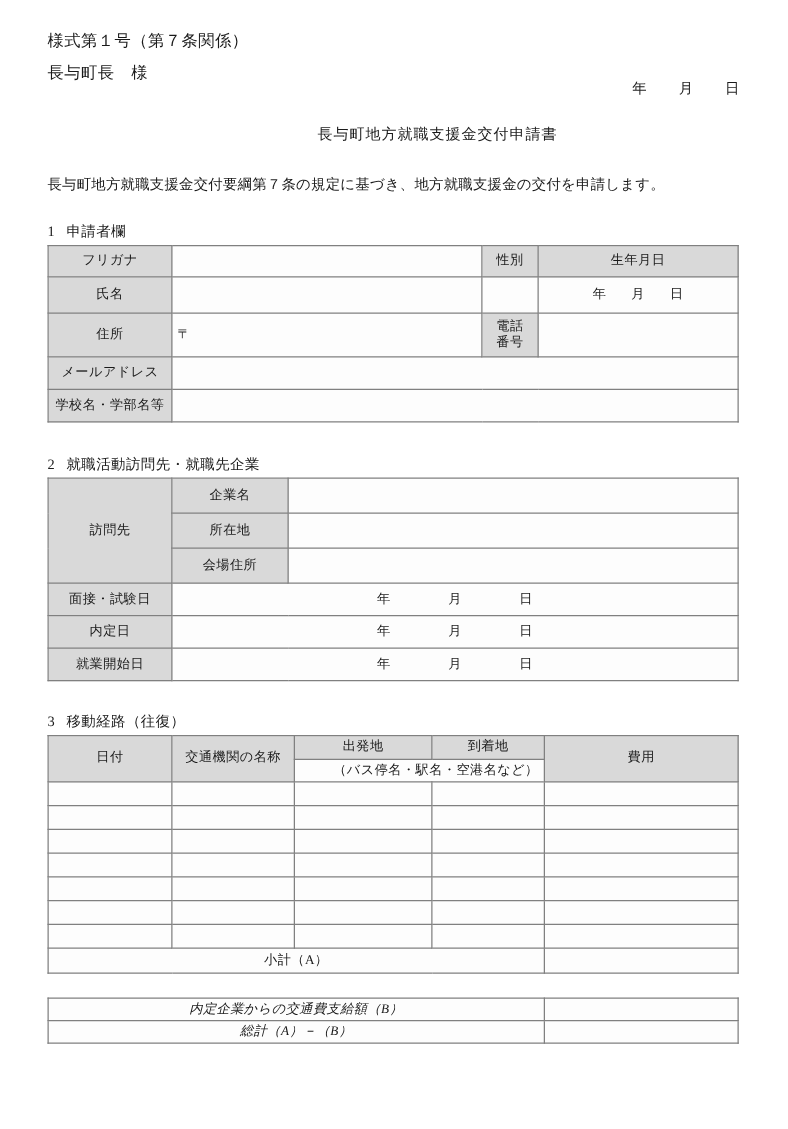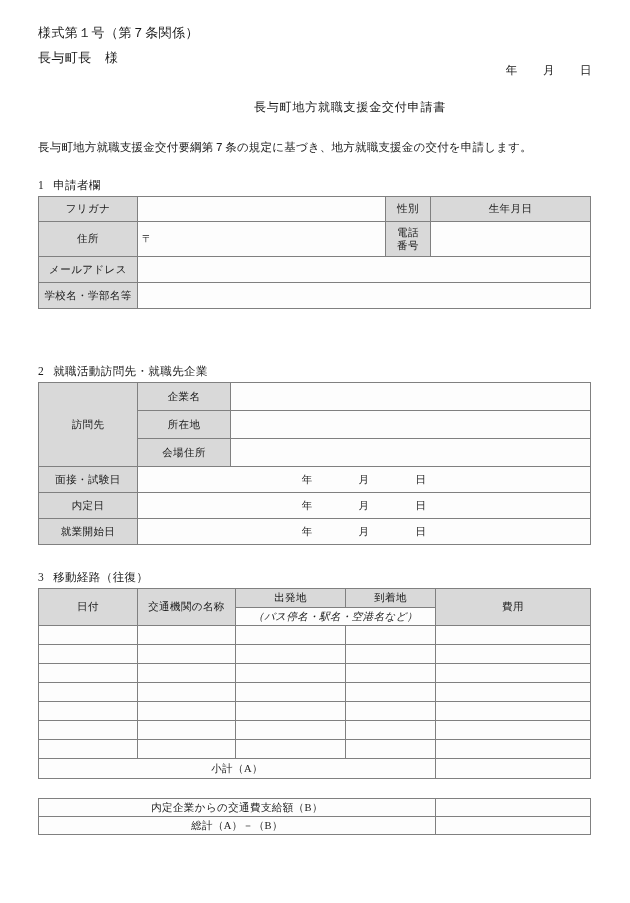--- a/index.html
+++ b/index.html
@@ -115,30 +115,29 @@
 
   
   #tbl-visit { left: 38px; top: 382px; width: 552px; }
 
   
   #tbl-route { left: 38px; top: 588px; width: 552px; }
   #tbl-route td { height: 18px; }
 
   
   #tbl-totals { left: 38px; top: 798px; width: 552px; }
-  #tbl-totals td { height: 17px; }
+  #tbl-totals td { height: 17px; font-style: italic; }
 
   .subhead {
     background: #d9d9d9;
     text-align: center;
   }
   .subnote {
     background: #fdfdfd;
-    text-align: center;
-    font-style: italic;
+    text-align: right;
   }
 </style>
 </head>
 <body>
 
 <div class="page">
 
   <div class="hdr hdr-form-no">様式第１号（第７条関係）</div>
   <div class="hdr hdr-addressee">長与町長　様</div>
 
@@ -161,20 +160,30 @@
       <col style="width:248px">
       <col style="width:45px">
       <col style="width:160px">
     </colgroup>
     <tbody>
       <tr>
         <td class="lbl" style="height:24px">フリガナ</td>
         <td class="blank"></td>
         <td class="lbl">性別</td>
         <td class="lbl">生年月日</td>
+      </tr>
+      <tr>
+        <td class="lbl" style="height:28px">氏名</td>
+        <td class="blank"></td>
+        <td class="blank"></td>
+        <td class="blank ctr">
+          <span class="ymd">
+            <span style="margin-right:20px">年</span><span style="margin-right:20px">月</span><span>日</span>
+          </span>
+        </td>
       </tr>
       <tr>
         <td class="lbl" style="height:34px">住所</td>
         <td class="blank addr-cell">
           <span class="postal">〒</span>
         </td>
         <td class="lbl">
           <span>電話</span><br>
           <span>番号</span>
         </td>

